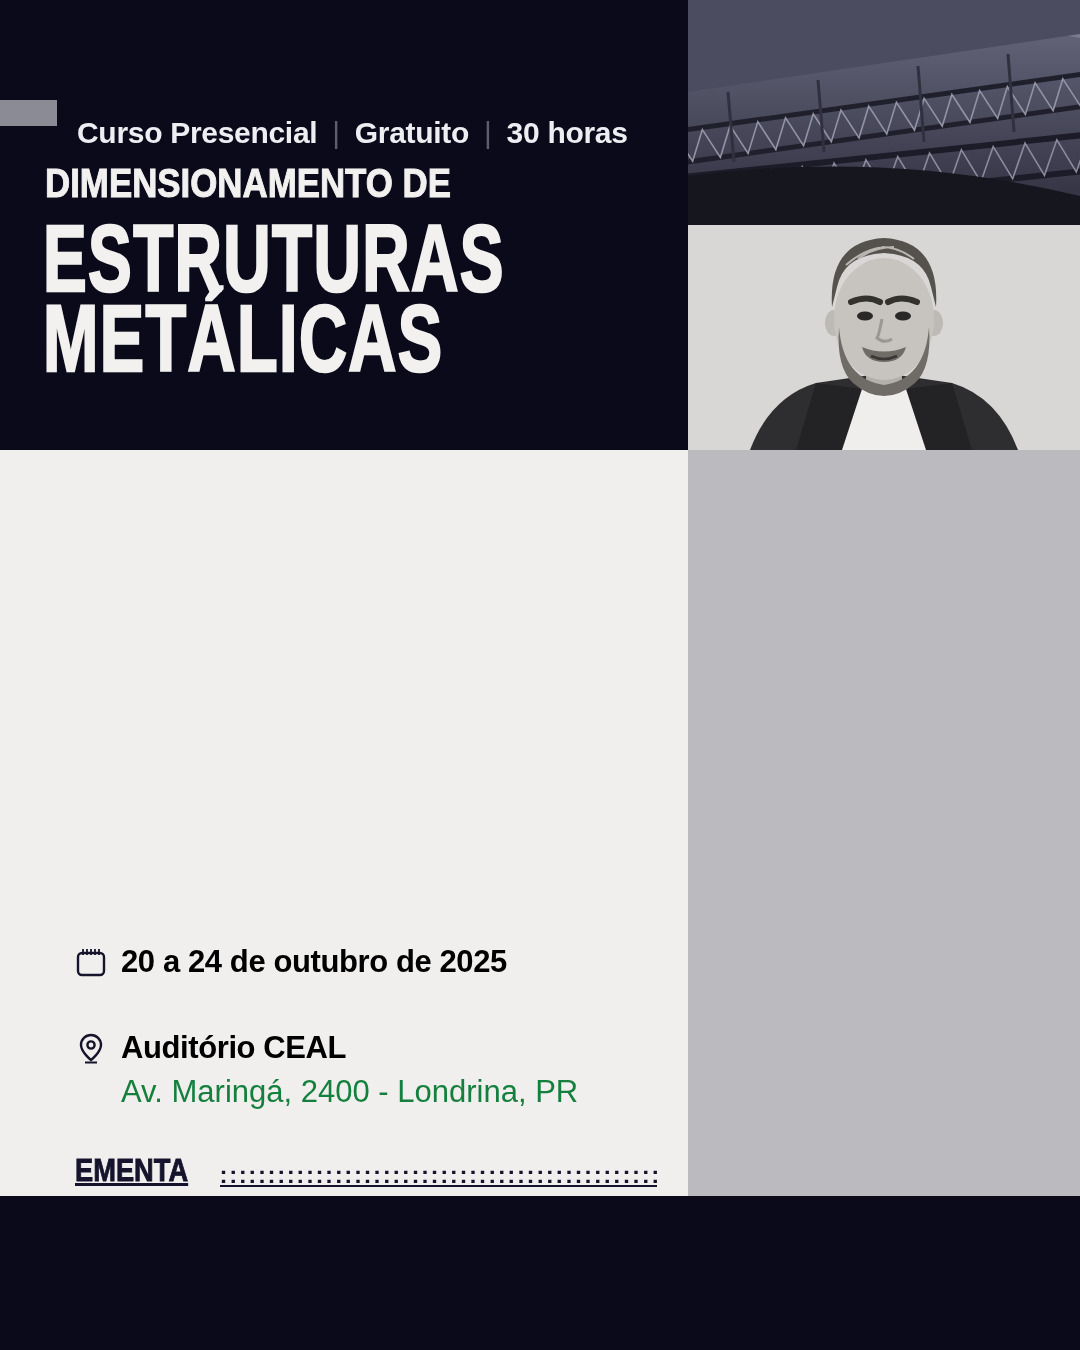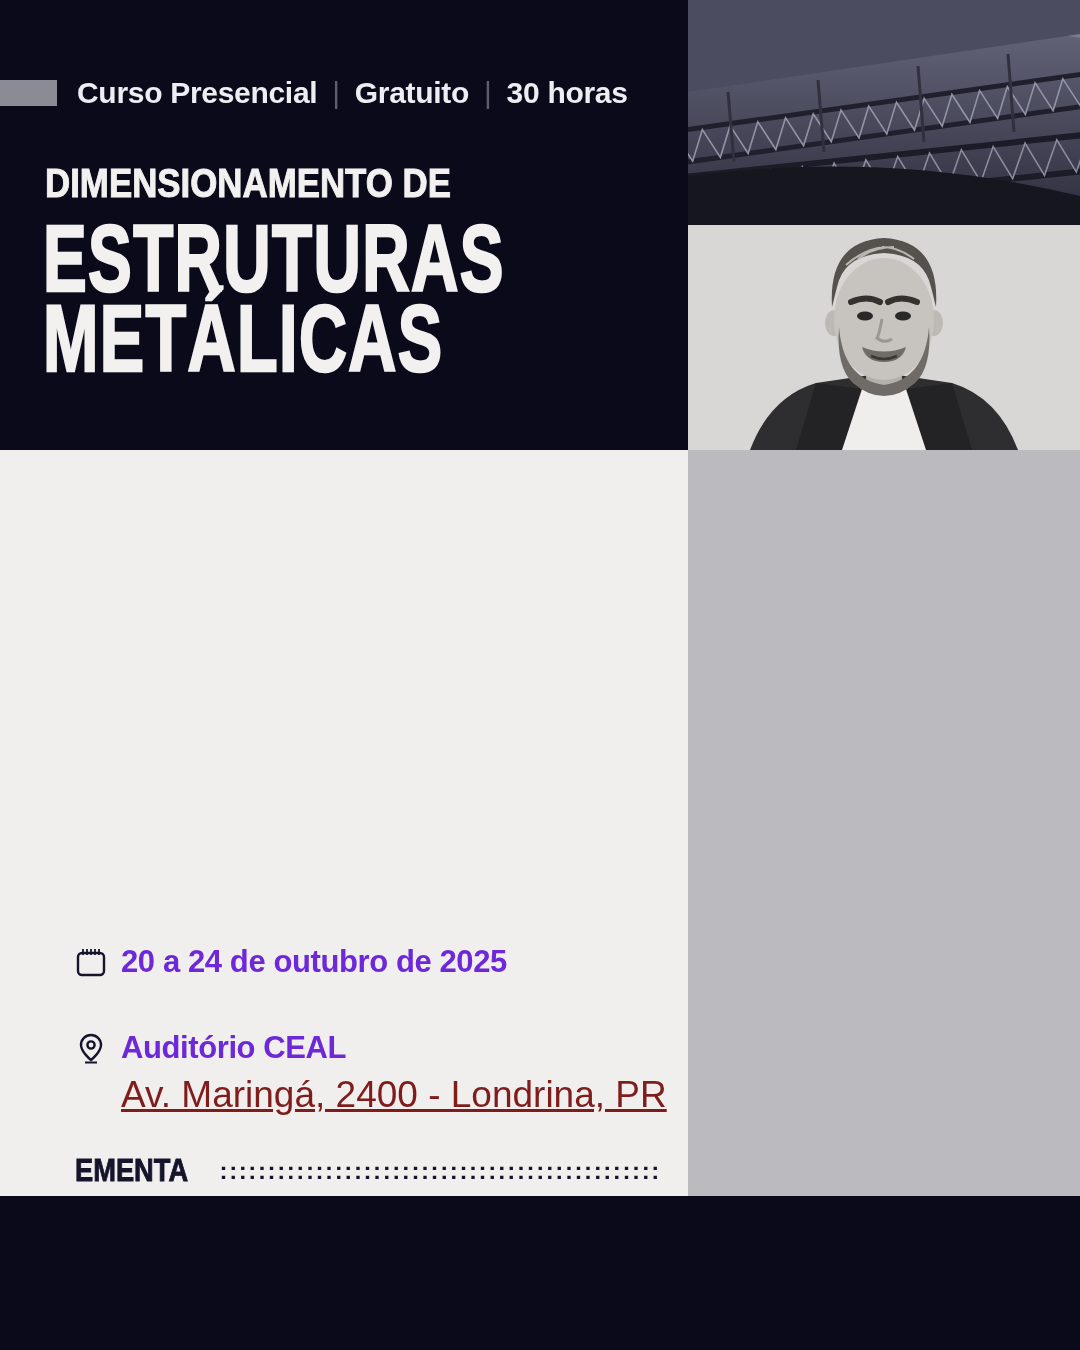--- a/index.html
+++ b/index.html
@@ -4,47 +4,47 @@
 <style>
   * { margin:0; padding:0; box-sizing:border-box; }
   html,body { background:#0a0a1b; }
   body { font-family:"Liberation Sans", sans-serif; }
   .poster { position:relative; width:1080px; height:1350px; background:#0a0a1b; overflow:hidden; }
 
   
   .top-dark { position:absolute; left:0; top:0; width:688px; height:450px; background:#0a0a1b; }
   .badge-row { position:absolute; left:0; top:76px; display:flex; align-items:center; }
   .badge-accent { width:57px; height:26px; background:#8b8b95; margin-right:20px; }
-  .badge-items { display:flex; align-items:center; color:#edeef2; font-size:30px; font-weight:600; letter-spacing:-0.3px; }
+  .badge-items { display:flex; align-items:center; color:#edeef2; font-size:30px; font-weight:600; letter-spacing:-0.3px;margin-top:40px; }
   .badge-items span.bi:not(:last-child)::after { content:"|"; color:#5d5d6b; font-weight:400; margin:0 15px; }
   .kicker { position:absolute; left:45px; top:160px; color:#f2f1ef; font-size:41px; font-weight:700;
             letter-spacing:0px; transform:scaleX(0.85); transform-origin:left top; white-space:nowrap;
             -webkit-text-stroke:1px #f2f1ef; }
   .title-big { position:absolute; left:43px; color:#f2f1ef; font-weight:700; font-size:95px; line-height:80px;
                transform-origin:left top; white-space:nowrap; -webkit-text-stroke:2.6px #f2f1ef; letter-spacing:2px; }
   .title-line1 { top:218px; transform:scaleX(0.69); }
   .title-line2 { top:298px; transform:scaleX(0.70); }
 
   
   .photo-structure { position:absolute; left:688px; top:0; width:392px; height:225px; }
   .photo-speaker { position:absolute; left:688px; top:225px; width:392px; height:225px; }
   .photo-structure svg, .photo-speaker svg { display:block; width:100%; height:100%; }
 
   
   .left-panel { position:absolute; left:0; top:450px; width:688px; height:746px; background:#f0efed; }
   .right-panel { position:absolute; left:688px; top:450px; width:392px; height:746px; background:#bbbabf; }
 
   
-  .sched-item { position:absolute; left:75px; display:flex; align-items:center; color:#6d28d9; }
+  .sched-item { position:absolute; left:75px; display:flex; align-items:center; color:#000000; }
   .sched-item .txt { font-size:31px; font-weight:700; letter-spacing:-0.4px; margin-left:14px; white-space:nowrap; }
   .sched-icon { width:32px; height:32px; flex:0 0 32px; }
-  .sched-address { position:absolute; left:121px; top:624px; font-size:37px; font-weight:400; color:#7f1d1d; white-space:nowrap;text-decoration:underline; }
+  .sched-address { position:absolute; left:121px; top:624px; font-size:31px; font-weight:400; color:#15803d; white-space:nowrap; }
 
   
-  .sec-heading { display:flex; align-items:flex-start; position:absolute; color:#15142c; }
+  .sec-heading { display:flex; align-items:flex-end; position:absolute; color:#15142c;text-decoration:underline; }
   .sec-heading .hd { font-weight:700; -webkit-text-stroke:0.8px #15142c; transform:scaleX(0.88); transform-origin:left center; white-space:nowrap; }
   .sec-heading .dots { overflow:hidden; white-space:nowrap; font-weight:700; color:#15142c; flex:1; }
   .ementa-heading { left:75px; top:703px; width:582px; font-size:31px; }
   .ementa-heading .dots { font-size:24px; letter-spacing:1.6px; margin-left:16px; padding-top:4px; }
   .modules { position:absolute; left:76px; top:782px; width:548px; list-style:none; }
   .modules li { position:relative; padding-left:24px; font-size:28.5px; line-height:34px; color:#2b2b36; letter-spacing:-0.2px; }
   .modules li::before { content:""; position:absolute; left:0; top:13px; width:8px; height:8px; background:#15142c; }
 
   
   .footer { position:absolute; left:0; top:1196px; width:1080px; height:154px; background:#0a0a1b; }

